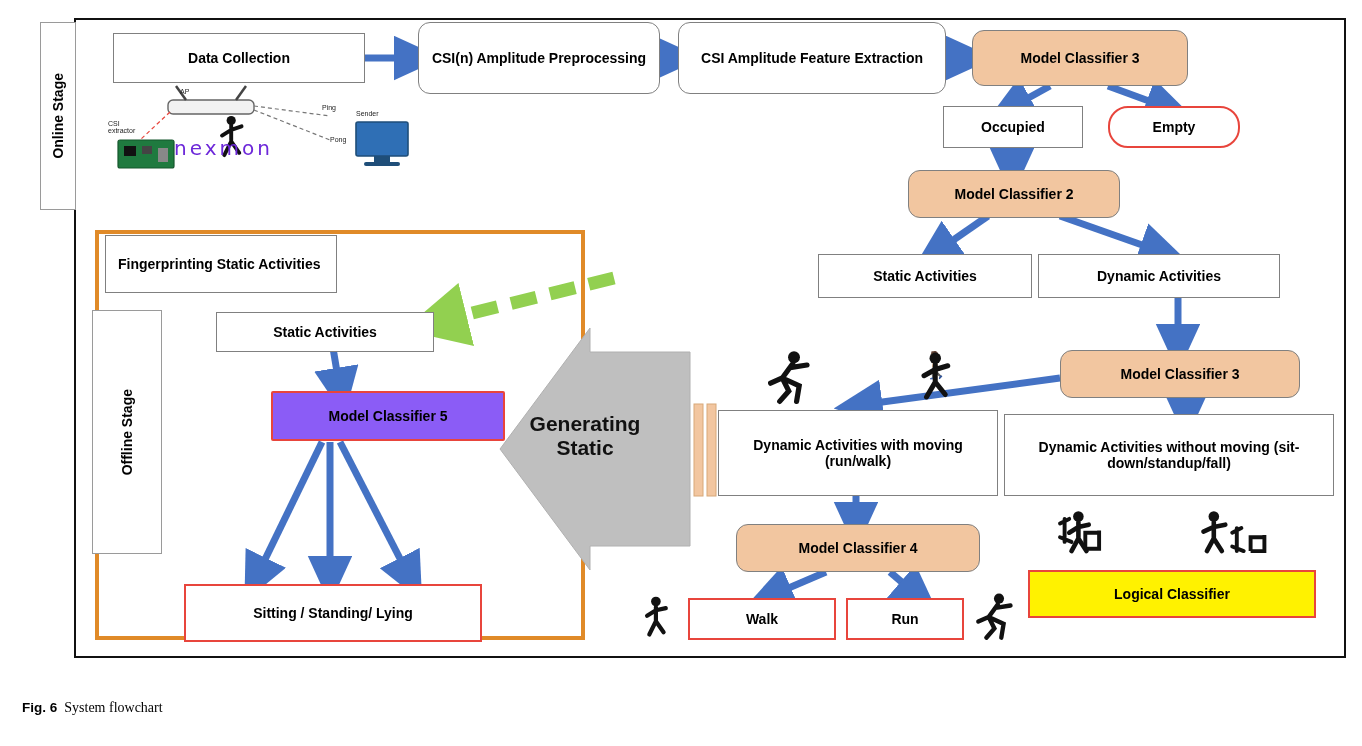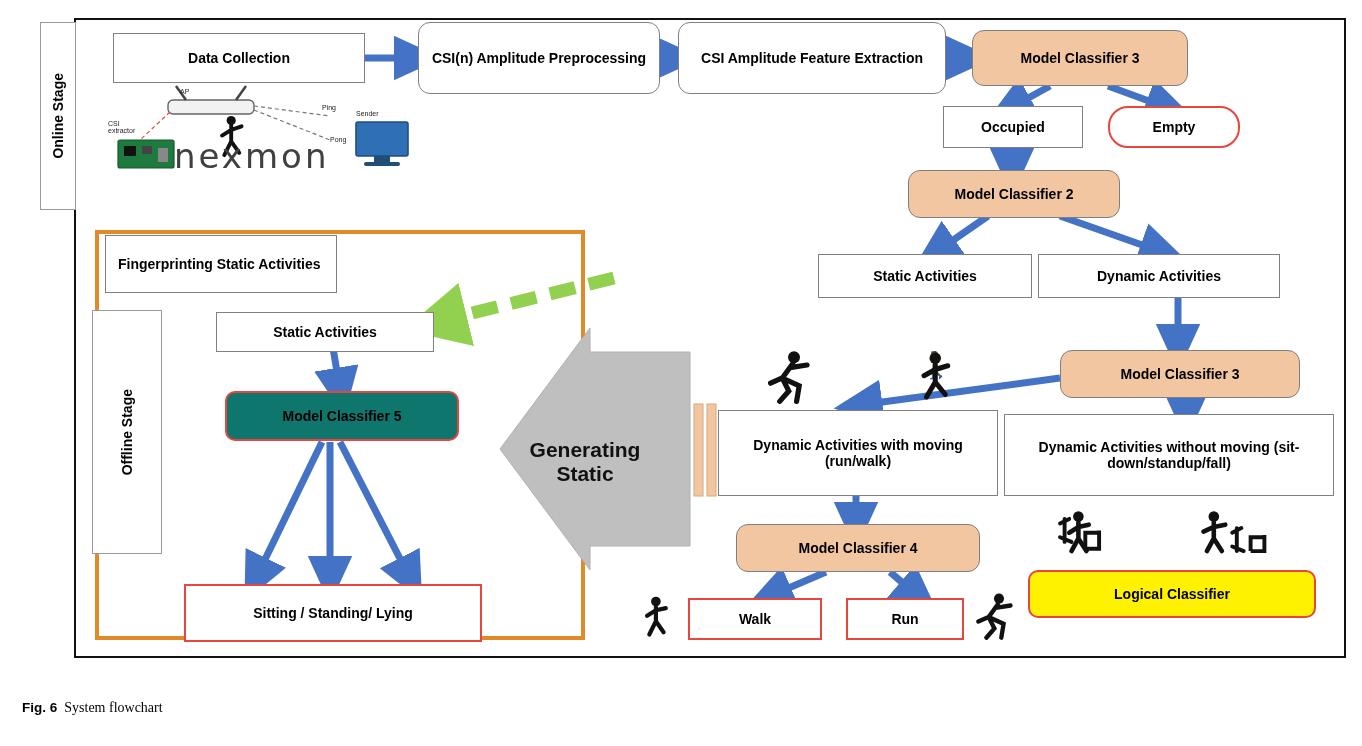--- a/index.html
+++ b/index.html
@@ -27,23 +27,23 @@
     text-align: center;
     font-weight: bold;
     line-height: 1.15;
     background: #ffffff;
     border: 1.5px solid #808080;
     font-size: 14px;
     padding: 2px 4px;
   }
   .node.rounded { border-radius: 12px; }
   .node.tan { background: #f2c6a0; }
-  .node.tan-red { background: #0f766e; border: 2.5px solid #e8453c; border-radius: 10px; }
+  .node.tan-red { background: #8b5cf6; border: 2.5px solid #e8453c; border-radius: 2px; margin-left: 46px; }
   .node.red-outline { border: 2px solid #e8453c; background: #ffffff; }
-  .node.yellow { background: #fff200; border: 2.5px solid #e8453c; border-radius: 10px; }
+  .node.yellow { background: #fff200; border: 2.5px solid #e8453c; border-radius: 0; }
 
   .stage-label {
     position: absolute;
     box-sizing: border-box;
     border: 1.5px solid #9a9a9a;
     background: #ffffff;
     font-weight: bold;
     font-size: 14px;
     display: flex;
     align-items: center;
@@ -94,35 +94,35 @@
     position: absolute;
     left: 92px;
     top: 88px;
     width: 300px;
     height: 100px;
   }
   .nexmon-text {
     position: absolute;
     left: 82px;
     top: 48px;
-    font-size: 34px;
+    font-size: 20px;
     letter-spacing: 3px;
-    color: #404040;
+    color: #6d28d9;
     font-family: "DejaVu Sans", sans-serif;
   }
   .tiny-label {
     position: absolute;
     font-size: 7px;
     color: #222;
     font-family: "Liberation Sans", sans-serif;
   }
   .gen-static-text {
     position: absolute;
     left: 500px;
-    top: 438px;
+    top: 412px;
     width: 170px;
     text-align: center;
     font-size: 21px;
     font-weight: bold;
     color: #111;
     line-height: 1.15;
   }
 </style>
 </head>
 <body>
@@ -271,21 +271,21 @@
   </div>
 
   <div class="node" style="left:1004px; top:414px; width:330px; height:82px;">
     <span>Dynamic Activities without moving (sit-down/standup/fall)</span>
   </div>
 
   <div class="node rounded tan" style="left:736px; top:524px; width:244px; height:48px;">
     <span>Model Classifier 4</span>
   </div>
 
-  <div class="node red-outline" style="left:688px; top:598px; width:134px; height:42px;">
+  <div class="node red-outline" style="left:688px; top:598px; width:148px; height:42px;">
     <span>Walk</span>
   </div>
 
   <div class="node red-outline" style="left:846px; top:598px; width:118px; height:42px;">
     <span>Run</span>
   </div>
 
   <div class="node yellow" style="left:1028px; top:570px; width:288px; height:48px;">
     <span>Logical Classifier</span>
   </div>

